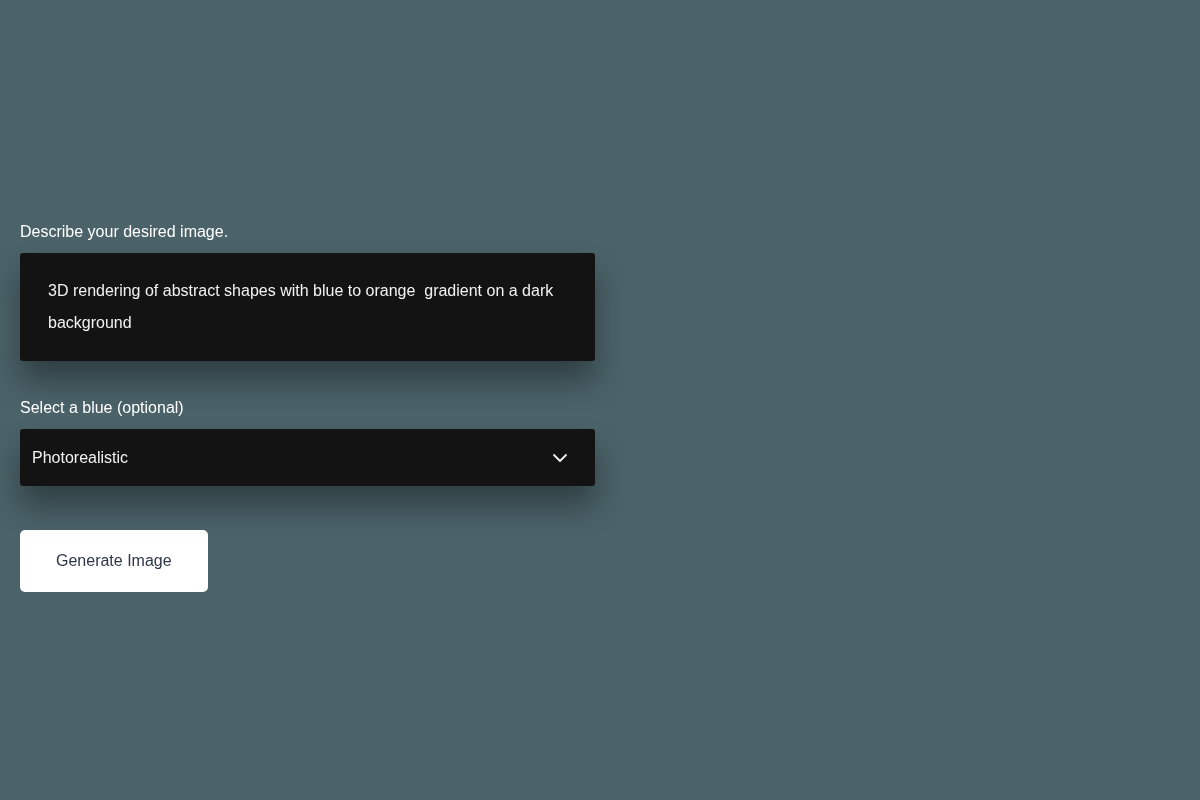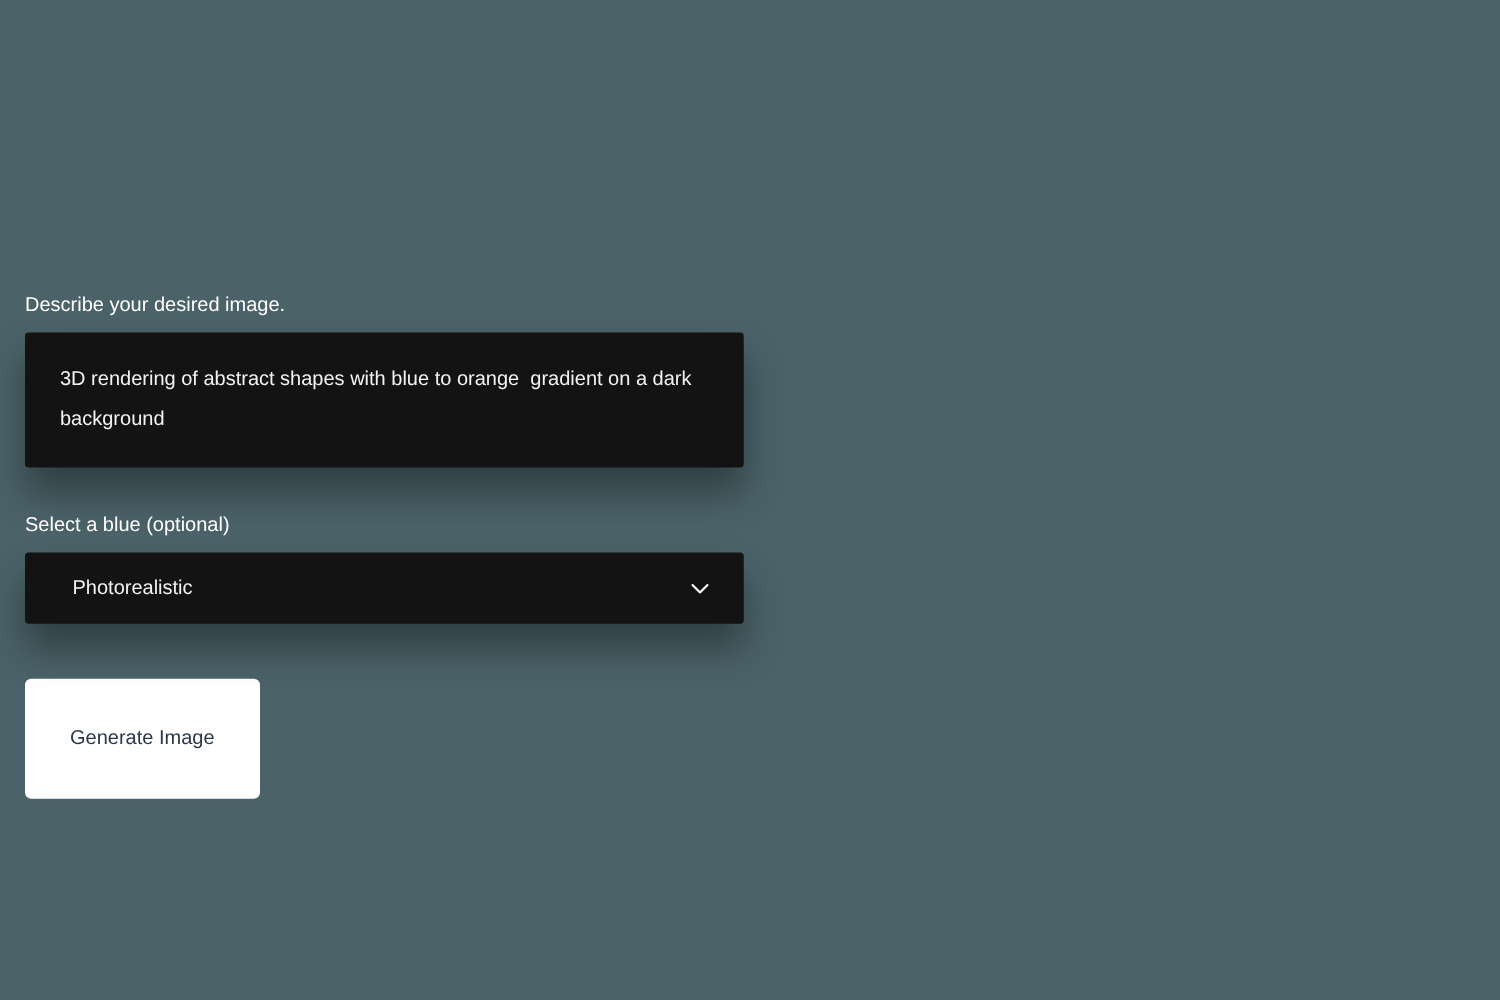--- a/index.html
+++ b/index.html
@@ -11,21 +11,21 @@
       width: 1200px;
       height: 800px;
       background-color: #4a6268;
       font-family: -apple-system, BlinkMacSystemFont, "Segoe UI", Helvetica, Arial, sans-serif;
       overflow: hidden;
       position: relative;
     }
     .form-container {
       position: absolute;
       left: 20px;
-      top: 236px;
+      top: 223px;
       width: 580px;
     }
     .field-label {
       color: #ffffff;
       font-size: 16px;
       font-weight: 500;
       margin-bottom: 12px;
       display: block;
     }
     .prompt-textarea {
@@ -47,21 +47,21 @@
       position: relative;
       width: 575px;
       margin-bottom: 44px;
     }
     .style-select {
       width: 100%;
       background-color: #131313;
       color: #f2f2f2;
       border: none;
       border-radius: 3px;
-      padding: 20px 38px;
+      padding: 20px 12px;
       font-size: 16px;
       font-family: inherit;
       appearance: none;
       -webkit-appearance: none;
       -moz-appearance: none;
       box-shadow: 0 20px 30px rgba(0,0,0,0.35);
       cursor: pointer;
     }
     .chevron {
       position: absolute;
@@ -77,21 +77,21 @@
     }
     .chevron svg {
       width: 14px;
       height: 8px;
     }
     .generate-button {
       background-color: #ffffff;
       color: #2d3748;
       border: none;
       border-radius: 5px;
-      padding: 39px 36px;
+      padding: 22px 36px;
       font-size: 16px;
       font-family: inherit;
       font-weight: 400;
       cursor: pointer;
     }
   </style>
 </head>
 <body>
 
 <div class="form-container">

